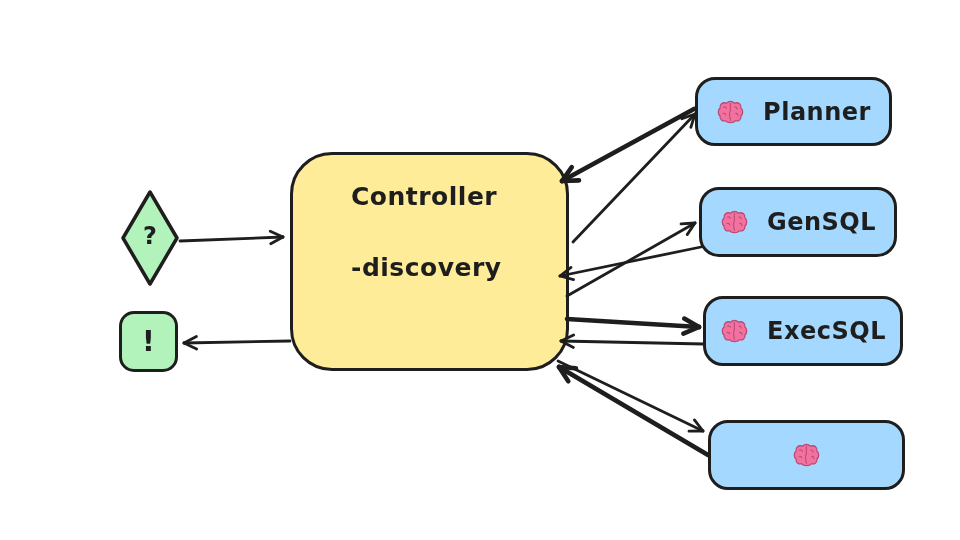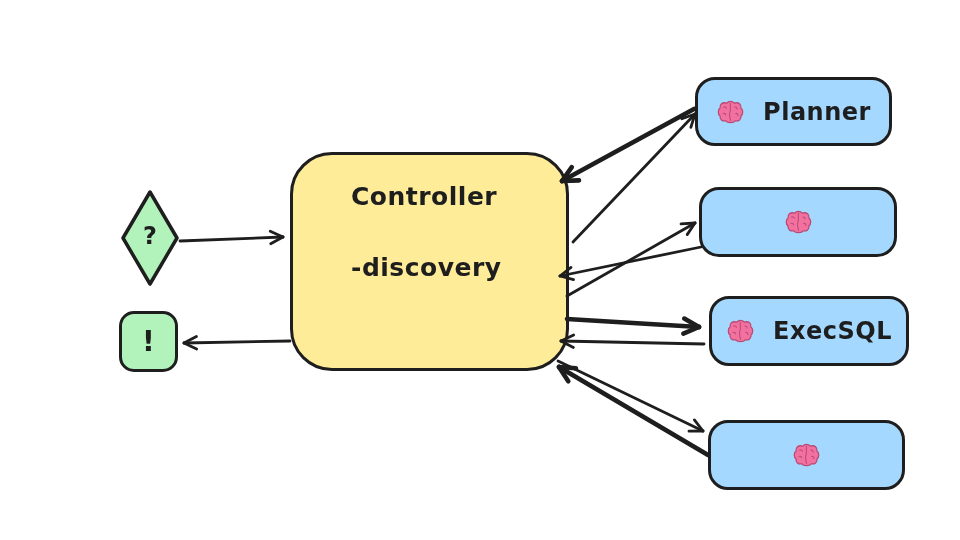--- a/index.html
+++ b/index.html
@@ -52,23 +52,24 @@
       <path d="M18 4 C17 9 19 12 17 16 C16 20 18 23 18 26 M9 9 C11 8 13 9 13 11 M23 9 C25 8 27 10 26 12 M8 17 C10 16 12 17 12 19 M24 17 C26 16 28 18 27 20" fill="none" stroke="#b84a74" stroke-width="1.3"></path>
     </svg>
     <span class="label">Planner</span>
   </div>
 
   <div class="node blue-box" style="left:699px;top:187px;width:198px;height:70px;background:#a5d8ff;">
     <svg class="brain-icon" viewBox="0 0 36 30" width="29" height="24">
       <path d="M13 4 C8 2 4 6 5 10 C2 12 2 18 5 20 C4 24 8 27 12 26 C14 29 22 29 24 26 C28 27 32 24 31 20 C34 18 34 12 31 10 C32 6 28 2 23 4 C20 1 16 1 13 4 Z" fill="#f2719f" stroke="#b84a74" stroke-width="1.6"></path>
       <path d="M18 4 C17 9 19 12 17 16 C16 20 18 23 18 26 M9 9 C11 8 13 9 13 11 M23 9 C25 8 27 10 26 12 M8 17 C10 16 12 17 12 19 M24 17 C26 16 28 18 27 20" fill="none" stroke="#b84a74" stroke-width="1.3"></path>
     </svg>
+    <span class="label">GenSQL</span>
   </div>
 
-  <div class="node blue-box" style="left:703px;top:296px;width:200px;height:70px;background:#a5d8ff;margin-left:6px;">
+  <div class="node blue-box" style="left:703px;top:296px;width:200px;height:70px;background:#a5d8ff;">
     <svg class="brain-icon" viewBox="0 0 36 30" width="29" height="24">
       <path d="M13 4 C8 2 4 6 5 10 C2 12 2 18 5 20 C4 24 8 27 12 26 C14 29 22 29 24 26 C28 27 32 24 31 20 C34 18 34 12 31 10 C32 6 28 2 23 4 C20 1 16 1 13 4 Z" fill="#f2719f" stroke="#b84a74" stroke-width="1.6"></path>
       <path d="M18 4 C17 9 19 12 17 16 C16 20 18 23 18 26 M9 9 C11 8 13 9 13 11 M23 9 C25 8 27 10 26 12 M8 17 C10 16 12 17 12 19 M24 17 C26 16 28 18 27 20" fill="none" stroke="#b84a74" stroke-width="1.3"></path>
     </svg>
     <span class="label">ExecSQL</span>
   </div>
 
   <div class="node blue-box" style="left:708px;top:420px;width:197px;height:70px;background:#a5d8ff;">
     <svg class="brain-icon" viewBox="0 0 36 30" width="29" height="24">
       <path d="M13 4 C8 2 4 6 5 10 C2 12 2 18 5 20 C4 24 8 27 12 26 C14 29 22 29 24 26 C28 27 32 24 31 20 C34 18 34 12 31 10 C32 6 28 2 23 4 C20 1 16 1 13 4 Z" fill="#f2719f" stroke="#b84a74" stroke-width="1.6"></path>

